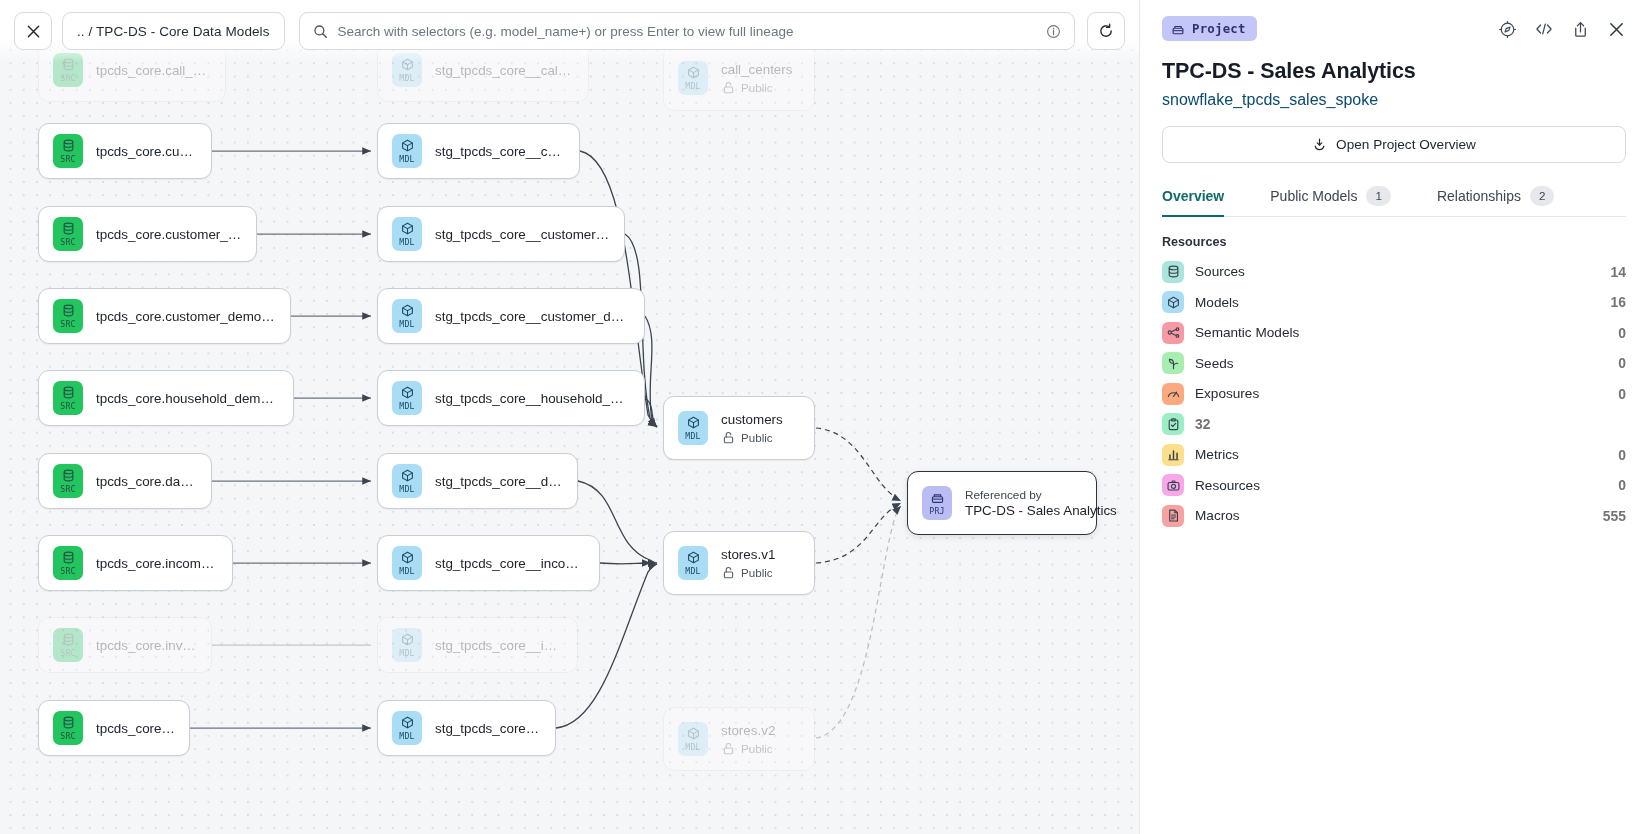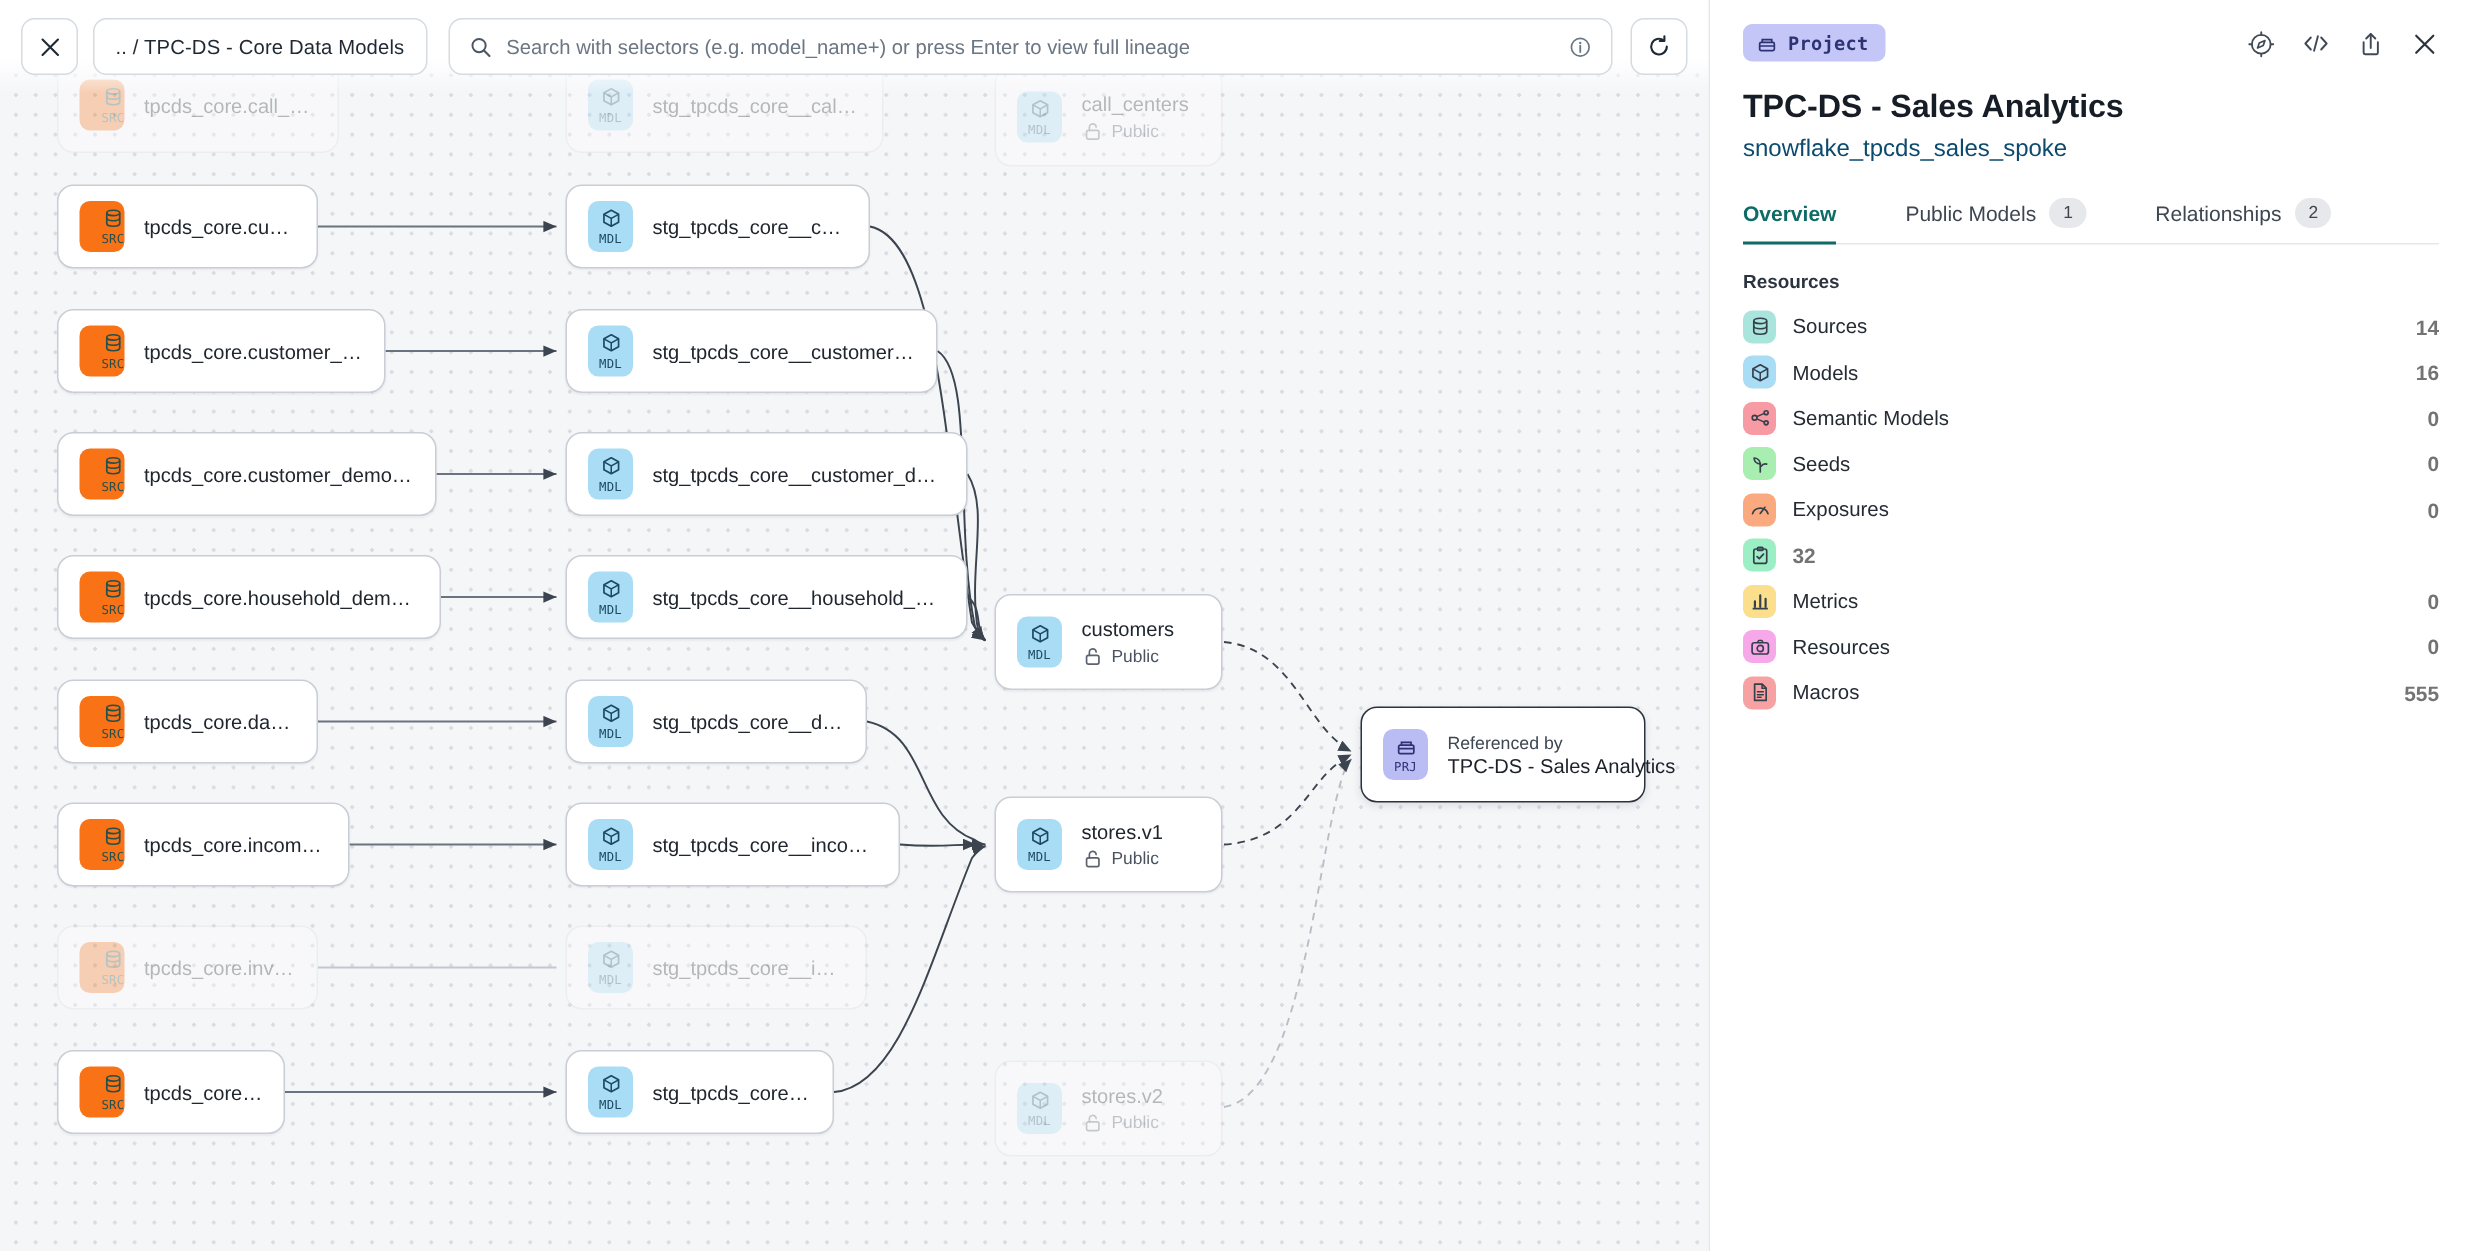--- a/index.html
+++ b/index.html
@@ -76,21 +76,21 @@
     width: 30px; height: 34px;
     border-radius: 7px;
     display: flex; flex-direction: column; align-items: center; justify-content: center;
     gap: 0px;
   }
   .badge .glyph { display:block; line-height:0; }
   .badge .btxt {
     font-family: "DejaVu Sans Mono", monospace;
     font-size: 8.2px; letter-spacing: .2px; margin-top: 1px;
   }
-  .badge.src { background: #f97316; color: #244f4a; align-items: flex-end; }
+  .badge.src { background: #22c55e; color: #244f4a; }
   .badge.src .btxt { color:#244f4a; }
   .badge.mdl { background: #a9dcf5; color: #1d4a63; }
   .badge.mdl .btxt { color:#1d4a63; }
   .badge.prj { background: #b9bdf4; color: #2d3273; }
   .badge.prj .btxt { color:#2d3273; }
 
   .node-labels { display:flex; flex-direction:column; justify-content:center; min-width:0; }
   .node-title {
     font-size: 13.4px; color: #20262e; white-space: nowrap;
     overflow: hidden; text-overflow: ellipsis;
@@ -670,20 +670,30 @@
           <svg class="ico" width="19" height="19" viewBox="0 0 20 20">
               <path d="M4 4 L16 16 M16 4 L4 16" stroke="#2b333d" stroke-width="1.5" stroke-linecap="round"></path>
             </svg>
         </span>
       </div>
     </div>
 
     <div id="panel-title">TPC-DS - Sales Analytics</div>
     <div id="panel-sub">snowflake_tpcds_sales_spoke</div>
 
+    <div id="overview-btn">
+      <span>
+        <svg class="ico" width="15" height="15" viewBox="0 0 16 16">
+          <path d="M8 2.2 L8 8.4" stroke="#1d2630" stroke-width="1.3" stroke-linecap="round"></path>
+          <path d="M5.6 6.3 L8 8.7 L10.4 6.3" fill="none" stroke="#1d2630" stroke-width="1.3" stroke-linecap="round" stroke-linejoin="round"></path>
+          <path d="M3.4 9.8 A4.7 4.7 0 0 0 12.6 9.8" fill="none" stroke="#1d2630" stroke-width="1.3" stroke-linecap="round"></path>
+        </svg>
+      </span>
+      <span>Open Project Overview</span>
+    </div>
 
     <div id="tabs">
         <div class="tab active">
           <span>Overview</span>
         </div>
         <div class="tab">
           <span>Public Models</span>
           <span class="tab-count">1</span>
         </div>
         <div class="tab">

